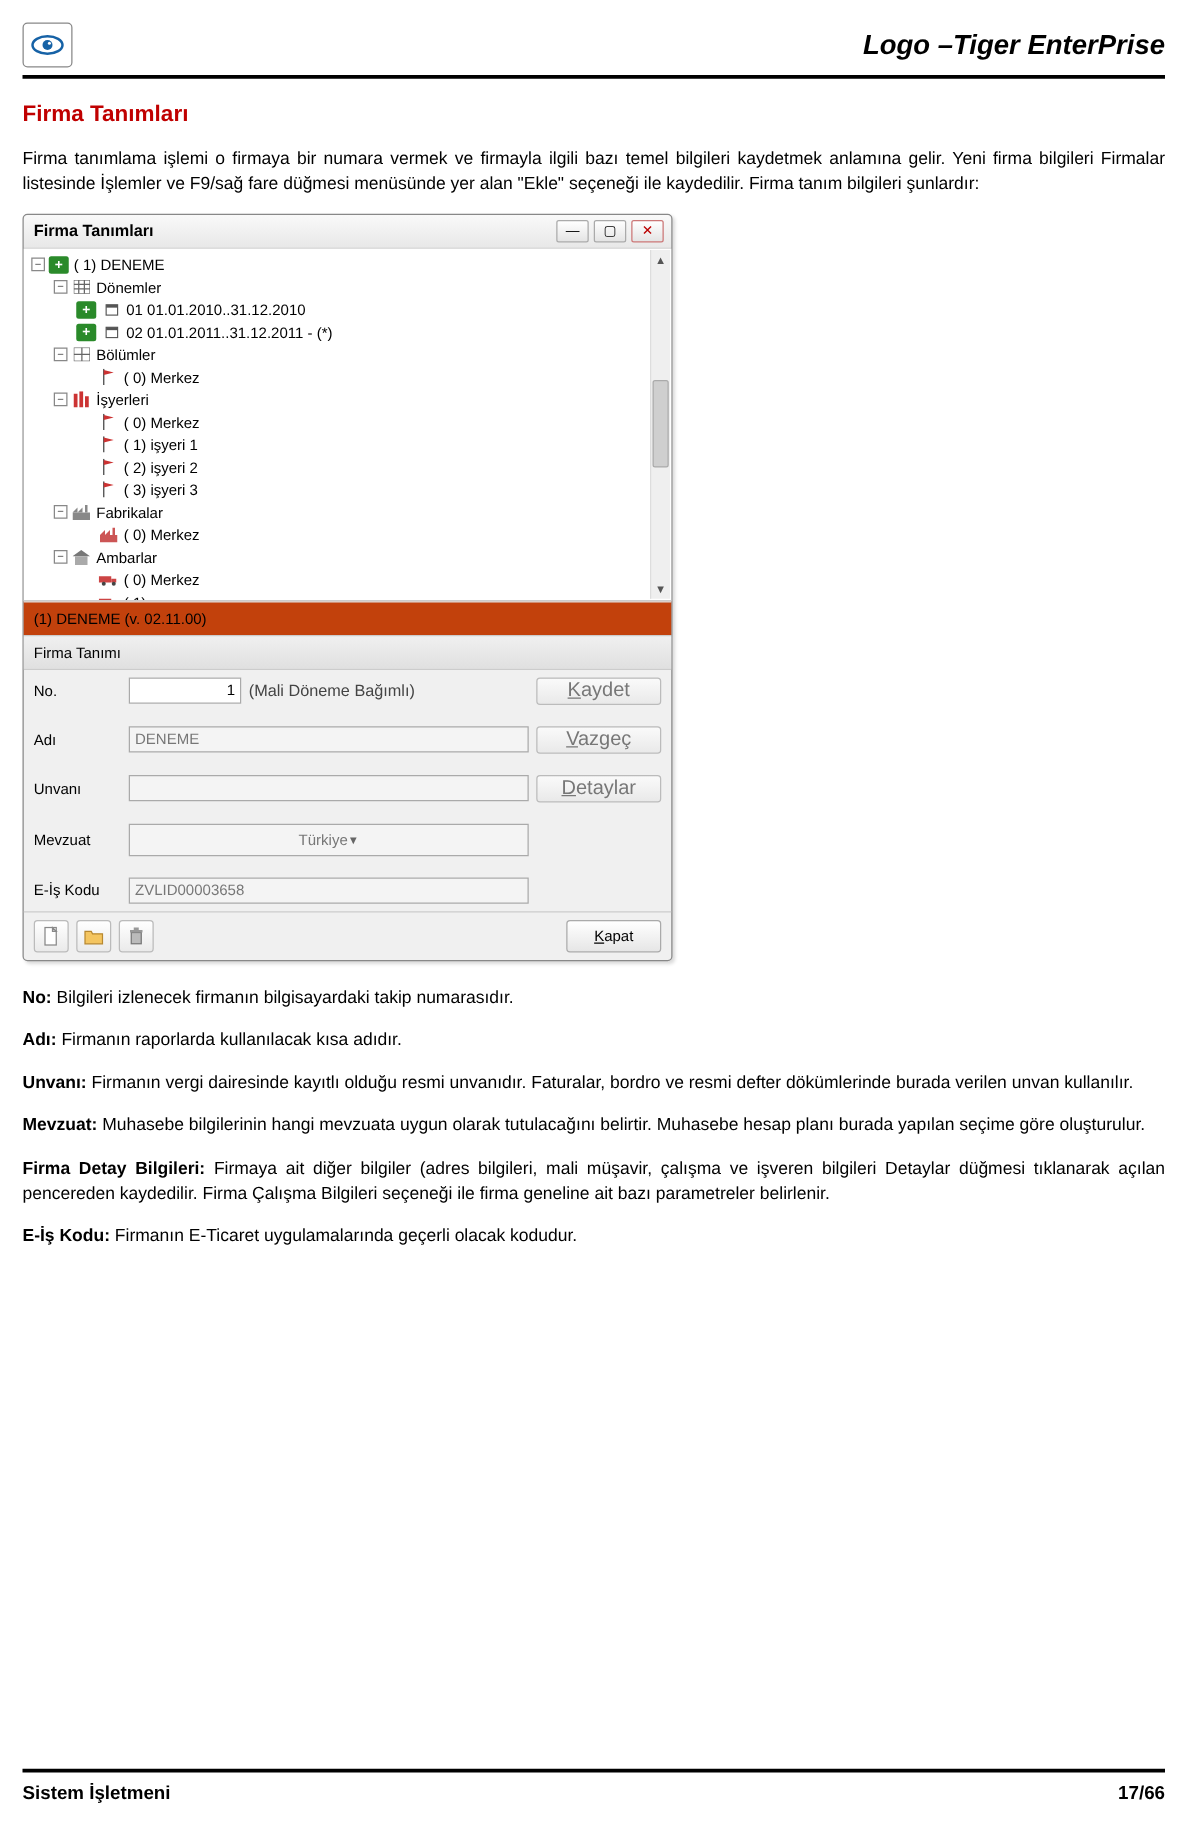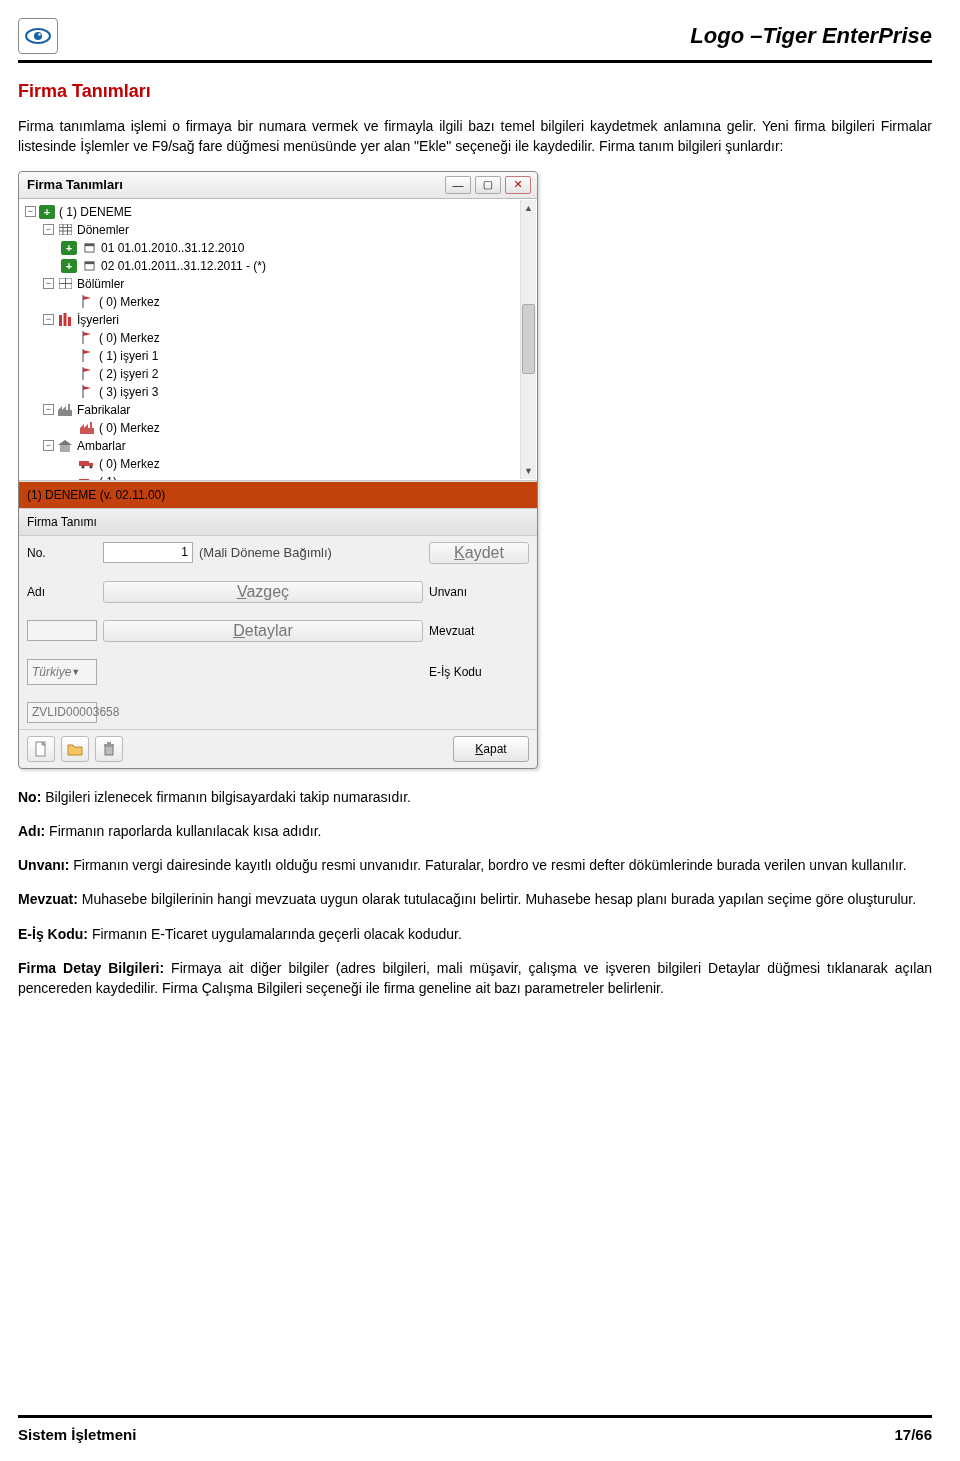--- a/index.html
+++ b/index.html
@@ -172,23 +172,23 @@
   background:linear-gradient(#fafafa,#e9e9e9);
   color:#777;
   font-size:16px;
   text-align:center;
   line-height:20px;
 }
 .row-no{ display:flex;gap:6px;align-items:center;}
 .row-no .form-input{ width:90px;text-align:right;}
 .hint { color:#444;font-size:13px;}
 .select{
-  display:flex;align-items:center;justify-content:flex-start;
+  display:flex;align-items:center;justify-content:center;
   background:#f4f4f4;border:1px solid #aaa;height:21px;padding:12px 4px;
-  color:#777;font-size:12px;font-style:italic;
+  color:#777;font-size:12px;
 }
 .select .arrow{font-size:9px;color:#666;}
 .bottom-bar{
   display:flex;justify-content:space-between;align-items:center;
   padding:6px 8px;border-top:1px solid #ccc;
 }
 .icon-btns{display:flex;gap:6px;}
 .icon-btn{
   width:28px;height:26px;border:1px solid #bbb;border-radius:3px;
   background:linear-gradient(#fff,#eaeaea);
@@ -454,20 +454,21 @@
 
   <div class="form-area">
     <div class="form-label">No.</div>
     <div class="row-no">
       <div class="form-input">1</div>
       <div class="hint">(Mali Döneme Bağımlı)</div>
     </div>
     <div class="ghost-btn"><span style="text-decoration:underline" title="Kaydet">K</span>aydet</div>
 
     <div class="form-label">Adı</div>
+    <div class="form-input disabled">DENEME</div>
     <div class="ghost-btn"><span style="text-decoration:underline">V</span>azgeç</div>
 
     <div class="form-label">Unvanı</div>
     <div class="form-input disabled"></div>
     <div class="ghost-btn"><span style="text-decoration:underline">D</span>etaylar</div>
 
     <div class="form-label">Mevzuat</div>
     <div class="select">
       <span>Türkiye</span>
       <span class="arrow">▼</span>
@@ -501,21 +502,21 @@
       </div>
     </div>
     <div class="close-btn"><span class="u">K</span>apat</div>
   </div>
 </div>
 
 <p class="body-text"><span class="bold">No:</span><span> Bilgileri izlenecek firmanın bilgisayardaki takip numarasıdır.</span></p>
 <p class="body-text"><span class="bold">Adı:</span><span> Firmanın raporlarda kullanılacak kısa adıdır.</span></p>
 <p class="body-text"><span class="bold">Unvanı:</span><span> Firmanın vergi dairesinde kayıtlı olduğu resmi unvanıdır. Faturalar, bordro ve resmi defter dökümlerinde burada verilen unvan kullanılır.</span></p>
 <p class="body-text"><span class="bold">Mevzuat:</span><span> Muhasebe bilgilerinin hangi mevzuata uygun olarak tutulacağını belirtir. Muhasebe hesap planı burada yapılan seçime göre oluşturulur.</span></p>
+<p class="body-text"><span class="bold">Firma Detay Bilgileri:</span><span> Firmaya ait diğer bilgiler (adres bilgileri, mali müşavir, çalışma ve işveren bilgileri Detaylar düğmesi tıklanarak açılan pencereden kaydedilir. Firma Çalışma Bilgileri seçeneği ile firma geneline ait bazı parametreler belirlenir.</span></p>
 <p class="body-text"><span class="bold">E-İş Kodu:</span><span> Firmanın E-Ticaret uygulamalarında geçerli olacak kodudur.</span></p>
-<p class="body-text"><span class="bold">Firma Detay Bilgileri:</span><span> Firmaya ait diğer bilgiler (adres bilgileri, mali müşavir, çalışma ve işveren bilgileri Detaylar düğmesi tıklanarak açılan pencereden kaydedilir. Firma Çalışma Bilgileri seçeneği ile firma geneline ait bazı parametreler belirlenir.</span></p>
 
 <div class="footer">
   <span>Sistem İşletmeni</span>
   <span>17/66</span>
 </div>
 
 </div>
 
 </body></html>

